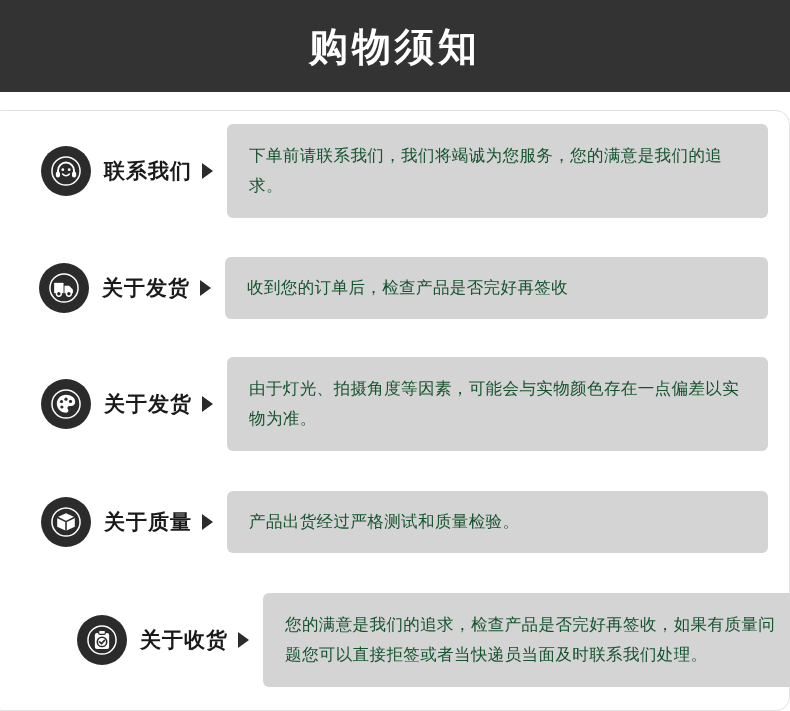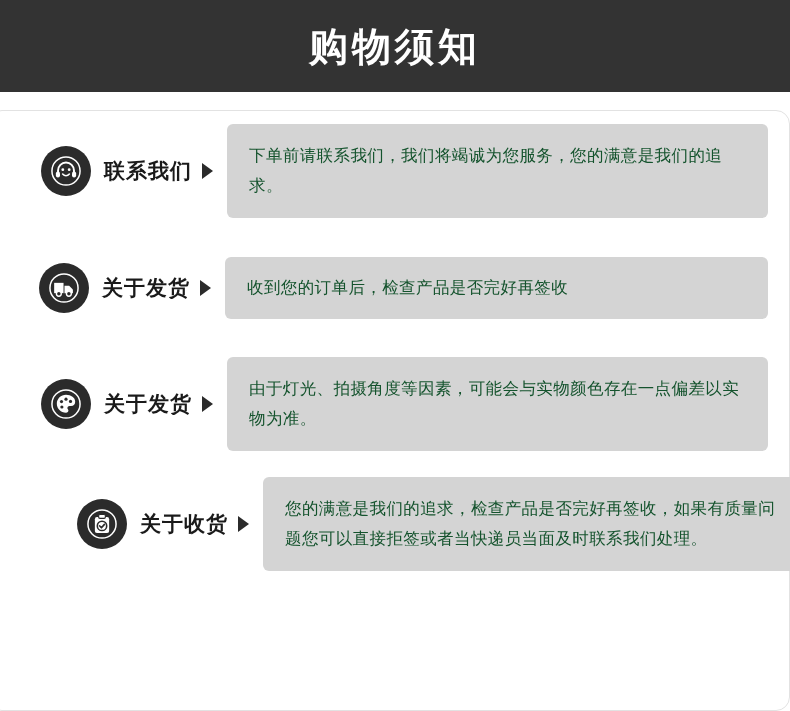--- a/index.html
+++ b/index.html
@@ -185,20 +185,34 @@
             <circle cx="20.8" cy="13.2" r="1.7" fill="#2b2b2b"></circle>
             <circle cx="11.6" cy="19.2" r="1.7" fill="#2b2b2b"></circle>
           </svg>
         </div>
       </div>
       <div class="row-label">关于发货</div>
       <div class="arrow"></div>
       <div class="bubble two-line">由于灯光、拍摄角度等因素，可能会与实物颜色存在一点偏差以实物为准。</div>
     </div>
 
+    <div class="row" style="height:116px;">
+      <div class="icon-wrap">
+        <div class="icon-circle">
+          <svg width="30" height="30" viewBox="0 0 32 32" aria-hidden="true">
+            <circle cx="16" cy="16" r="15" fill="none" stroke="#ffffff" stroke-width="1.6"></circle>
+            <path d="M16 6.6 25.4 11v10L16 25.4 6.6 21V11z" fill="#ffffff"></path>
+            <path d="M6.6 11 16 15.6 25.4 11M16 15.6v9.8" fill="none" stroke="#2b2b2b" stroke-width="1.7" stroke-linejoin="round"></path>
+          </svg>
+        </div>
+      </div>
+      <div class="row-label">关于质量</div>
+      <div class="arrow"></div>
+      <div class="bubble">产品出货经过严格测试和质量检验。</div>
+    </div>
 
     <div class="row" style="height:120px;margin-left:36px;">
       <div class="icon-wrap">
         <div class="icon-circle">
           <svg width="30" height="30" viewBox="0 0 32 32" aria-hidden="true">
             <circle cx="16" cy="16" r="15" fill="none" stroke="#ffffff" stroke-width="1.6"></circle>
             <rect x="8.4" y="8.6" width="15.2" height="17" rx="2.2" fill="#ffffff"></rect>
             <rect x="12.4" y="5.8" width="7.2" height="4.2" rx="1.4" fill="#ffffff" stroke="#2b2b2b" stroke-width="1.2"></rect>
             <circle cx="16" cy="18" r="5" fill="none" stroke="#2b2b2b" stroke-width="1.7"></circle>
             <path d="M13.6 18.1l1.8 1.9 3.2-3.6" fill="none" stroke="#2b2b2b" stroke-width="1.8" stroke-linecap="round" stroke-linejoin="round"></path>

